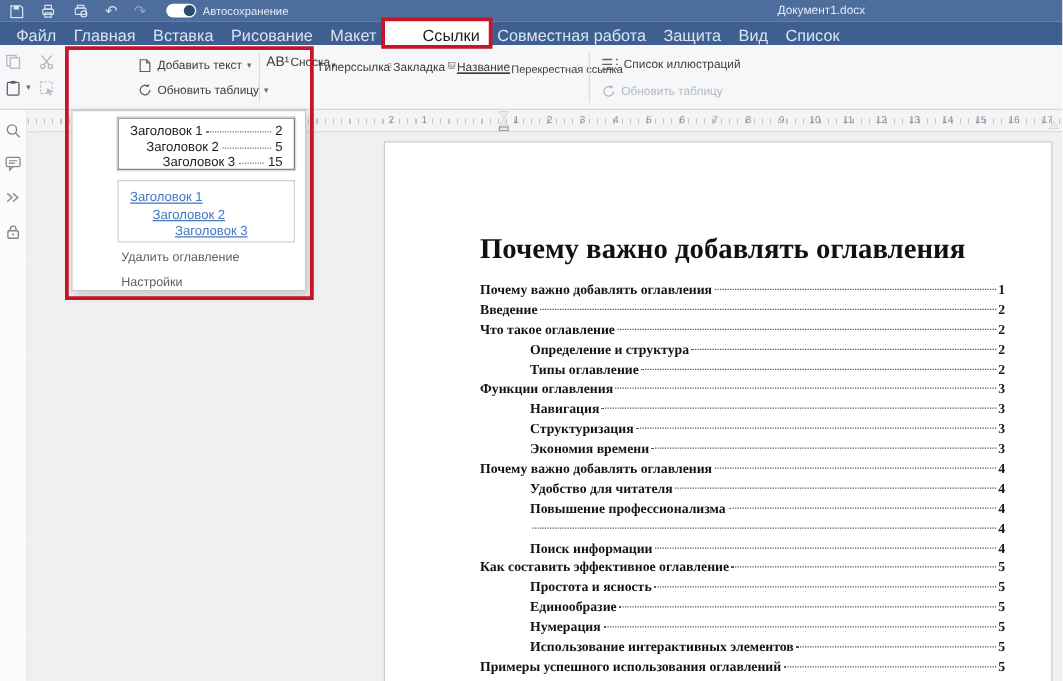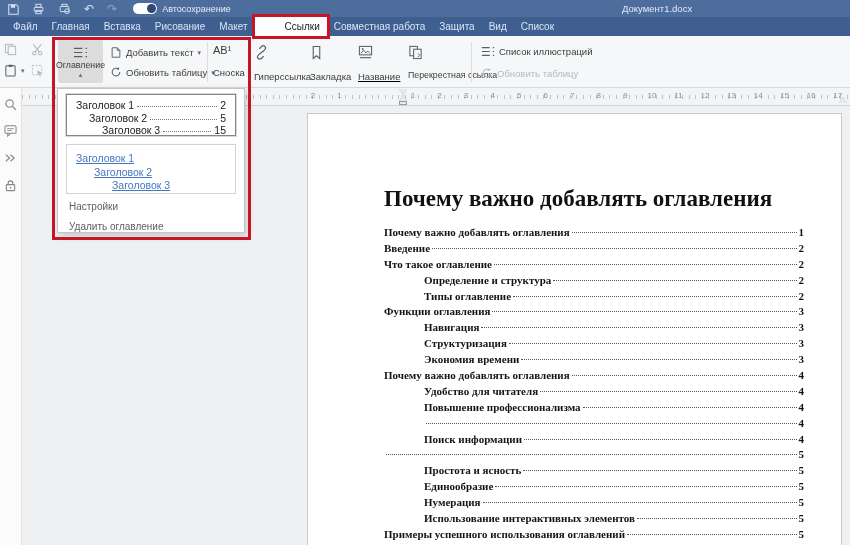--- a/index.html
+++ b/index.html
@@ -17,37 +17,37 @@
   .autosave { display:flex; align-items:center; gap:5px; margin-left:16px; }
   .toggle { width:24px; height:11px; background:#fff; border-radius:6px; position:relative; }
   .toggle .knob { position:absolute; right:1px; top:1px; width:9px; height:9px;
     border-radius:50%; background:#2e4a72; }
   .autosave-label { font-size:9px; color:#e6edf8; }
   .win-title { position:absolute; left:622px; top:3px; font-size:9.5px; color:#e2eaf6; }
 
   
   .menubar { position:absolute; left:0; top:17px; width:850px; height:19px;
     background:#3f5f90; display:flex; align-items:stretch; padding-left:6px; }
-  .tab { font-size:10px; color:#d9e4f4; padding:4px 7px 3px; cursor:default; white-space:nowrap; }
+  .tab { font-size:13px; color:#d9e4f4; padding:4px 7px 3px; cursor:default; white-space:nowrap; }
   .tab.active { background:#fff; color:#222; box-shadow:0 0 0 3px #c51527; position:relative; z-index:6;padding-left:30px; }
 
   
   .toolbar { position:absolute; left:0; top:36px; width:850px; height:52px;
     background:#f6f7f8; border-bottom:1px solid #d8d8d8; }
   .toolbar .ic { color:#5a5f66; }
   .toolbar .grayed, .toolbar .grayed .ic, .toolbar .grayed .lbl { color:#b3b8bf; }
   .tb-abs { position:absolute; display:flex; align-items:center; gap:4px; }
   .lbl { font-size:9.5px; color:#3c3c3c; white-space:nowrap; }
   .chev { font-size:7px; color:#6b6b6b; line-height:7px; }
   .v-div { position:absolute; top:6px; width:1px; height:40px; background:#ddd; }
   .toc-btn { position:absolute; left:58px; top:4px; width:45px; height:43px;
     background:#dcdcdc; border-radius:2px; display:flex; flex-direction:column;
     align-items:center; justify-content:center; gap:1px; }
   .toc-btn .lbl { font-size:8.8px; }
-  .stack-btn { display:flex; flex-direction:column; align-items:flex-start; gap:11px; }
+  .stack-btn { display:flex; flex-direction:row; align-items:flex-end; gap:1px; }
   .ab-glyph { font-size:11px; color:#3c3c3c; font-weight:400; }
   .two-line { font-size:8.8px; text-align:center; line-height:9.5px; }
 
   
   .sidebar { position:absolute; left:0; top:88px; width:22px; height:457px;
     background:#fbfbfb; border-right:1px solid #e2e2e2; }
   .sb-ic { position:absolute; left:4px; color:#82878e; }
 
   
   .hruler { position:absolute; left:22px; top:88px; width:828px; height:18px;
@@ -73,21 +73,21 @@
   .toc-list { width:100%; }
   .trow { display:flex; align-items:baseline; height:15.9px; line-height:15.9px;
     font-family:"Liberation Serif", serif; font-weight:bold; font-size:11px; color:#141414; }
   .trow.level-2 { padding-left:40px; }
   .trow .tt { white-space:nowrap; }
   .trow .tl { flex:1; border-bottom:1.4px dotted #555; margin:0 2px; position:relative; top:-3px; }
   .trow .tp { white-space:nowrap; }
 
   
   .toc-dropdown { position:absolute; left:57px; top:88px; width:188px; height:145px;
-    background:#fff; border:1px solid #c6c6c6; box-shadow:2px 3px 8px rgba(0,0,0,0.18); z-index:5; }
+    background:#fff; border:1px solid #c6c6c6; box-shadow:2px 3px 8px rgba(0,0,0,0.18); z-index:5;padding-left:28px; }
   .preview { margin:5px 8px 0 8px; background:#fff; }
   .preview1 { border:1.5px solid #858585; outline:1px solid #d9d9d9; height:42px; padding:4px 9px 0 9px; }
   .preview2 { border:1px solid #d2d2d2; height:50px; margin-top:8px; padding:7px 9px 0 9px; }
   .prow { display:flex; align-items:baseline; font-size:10.5px; color:#222; line-height:12.5px; height:12.5px; }
   .prow .pl { flex:1; border-bottom:1px dotted #777; margin:0 3px; position:relative; top:-2px; }
   .preview1 div.prow:nth-of-type(2) { margin-left:13px; }
   .preview1 div.prow:nth-of-type(3) { margin-left:26px; }
   .lrow { font-size:10.5px; line-height:13.5px; height:13.5px; }
   .lrow .plink { color:#4577c0; text-decoration:underline; cursor:pointer; }
   .preview2 div.lrow:nth-of-type(2) { margin-left:18px; }
@@ -170,27 +170,20 @@
         <path d="M4.5 9.5 L11 1.5 M9 9.5 L2.5 1.5" stroke="currentColor" stroke-width="1.1" fill="none"></path>
       </svg>
   </span>
   <span class="tb-abs grayed" style="left:31px; top:28px;">
     <svg class="ic" width="13" height="13" viewBox="0 0 14 14">
         <rect x="1.5" y="1.5" width="10" height="10" fill="none" stroke="currentColor" stroke-width="1" stroke-dasharray="2 1.5"></rect>
         <path d="M7 7 L12 9.5 L9.8 10.3 L11 13 L9.5 13.5 L8.4 10.9 L7 12.3 Z" fill="currentColor"></path>
       </svg>
   </span>
 
-  <div class="toc-btn">
-    <svg class="ic" width="15" height="13" viewBox="0 0 16 14">
-        <path d="M1 2.5h9 M13.5 2.5h1.5 M1 7h9 M13.5 7h1.5 M1 11.5h9 M13.5 11.5h1.5" stroke="currentColor" stroke-width="1.3" fill="none"></path>
-      </svg>
-    <span class="lbl">Оглавление</span>
-    <span class="chev">▴</span>
-  </div>
 
   <span class="tb-abs" style="left:110px; top:10px;">
     <svg class="ic" width="12" height="13" viewBox="0 0 14 14">
         <path d="M2.5 1.5h6l3 3v8h-9z" fill="none" stroke="currentColor" stroke-width="1.1"></path>
         <path d="M8.5 1.5v3h3" fill="none" stroke="currentColor" stroke-width="1.1"></path>
       </svg>
     <span class="lbl">Добавить текст</span>
     <span class="chev">▾</span>
   </span>
   <span class="tb-abs" style="left:110px; top:30px;">
@@ -376,20 +369,21 @@
         <div class="trow level-2">
           <span class="tl"></span>
           <span class="tp">4</span>
         </div>
         <div class="trow level-2">
           <span class="tt">Поиск информации</span>
           <span class="tl"></span>
           <span class="tp">4</span>
         </div>
         <div class="trow level-1">
+          <span class="tt">Как составить эффективное оглавление</span>
           <span class="tl"></span>
           <span class="tp">5</span>
         </div>
         <div class="trow level-2">
           <span class="tt">Простота и ясность</span>
           <span class="tl"></span>
           <span class="tp">5</span>
         </div>
         <div class="trow level-2">
           <span class="tt">Единообразие</span>
@@ -439,17 +433,17 @@
   <div class="lrow">
         <span class="plink">Заголовок 1</span>
       </div>
       <div class="lrow">
         <span class="plink">Заголовок 2</span>
       </div>
       <div class="lrow">
         <span class="plink">Заголовок 3</span>
       </div>
     </div>
+  <div class="dd-action">Удалить оглавление</div>
   <div class="dd-action">Настройки</div>
-  <div class="dd-action">Удалить оглавление</div>
 </div>
 
 <div class="red-rect big"></div>
 
 </body></html>

